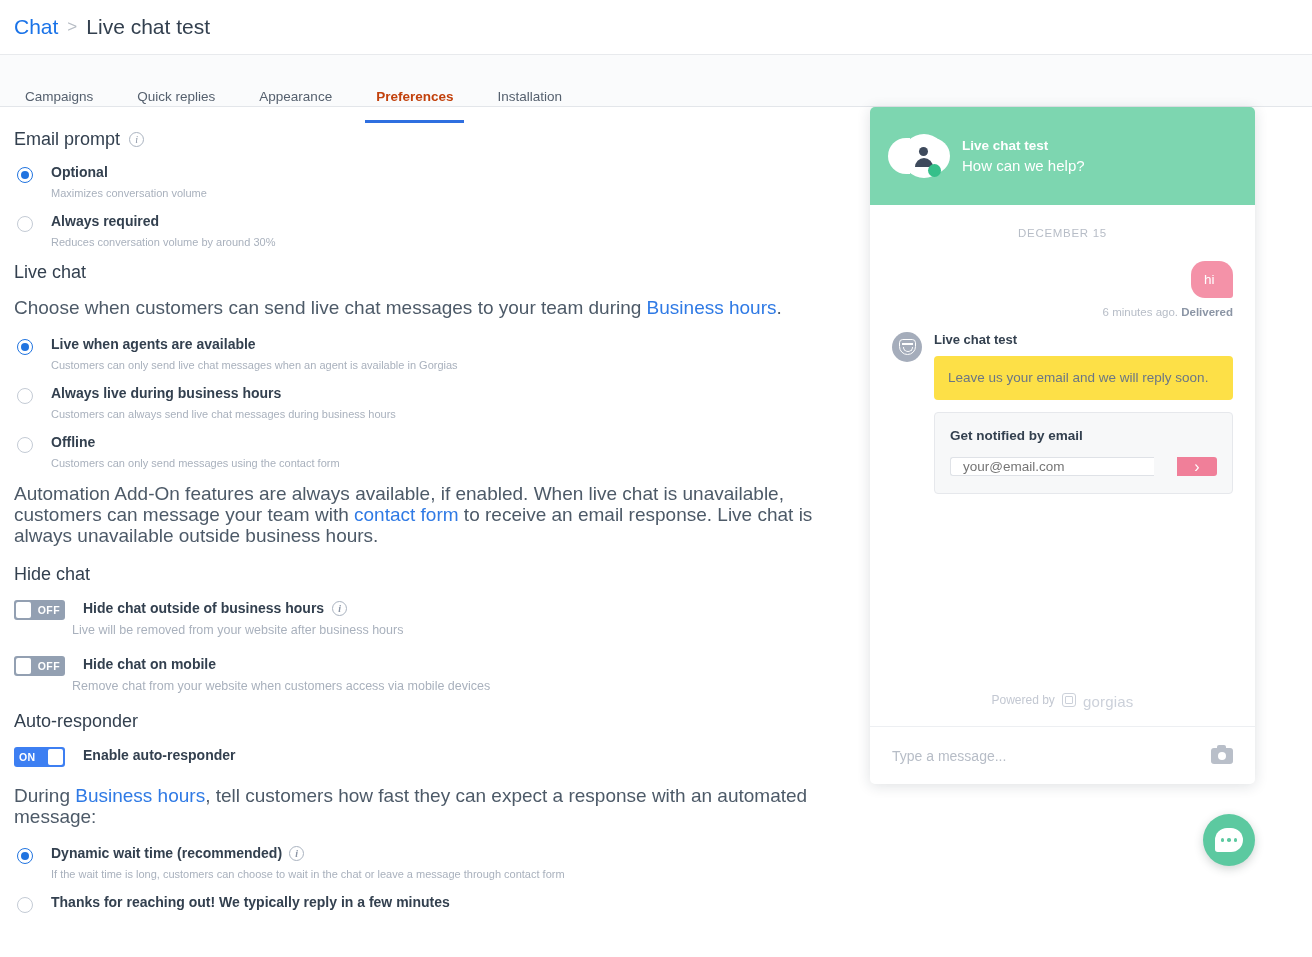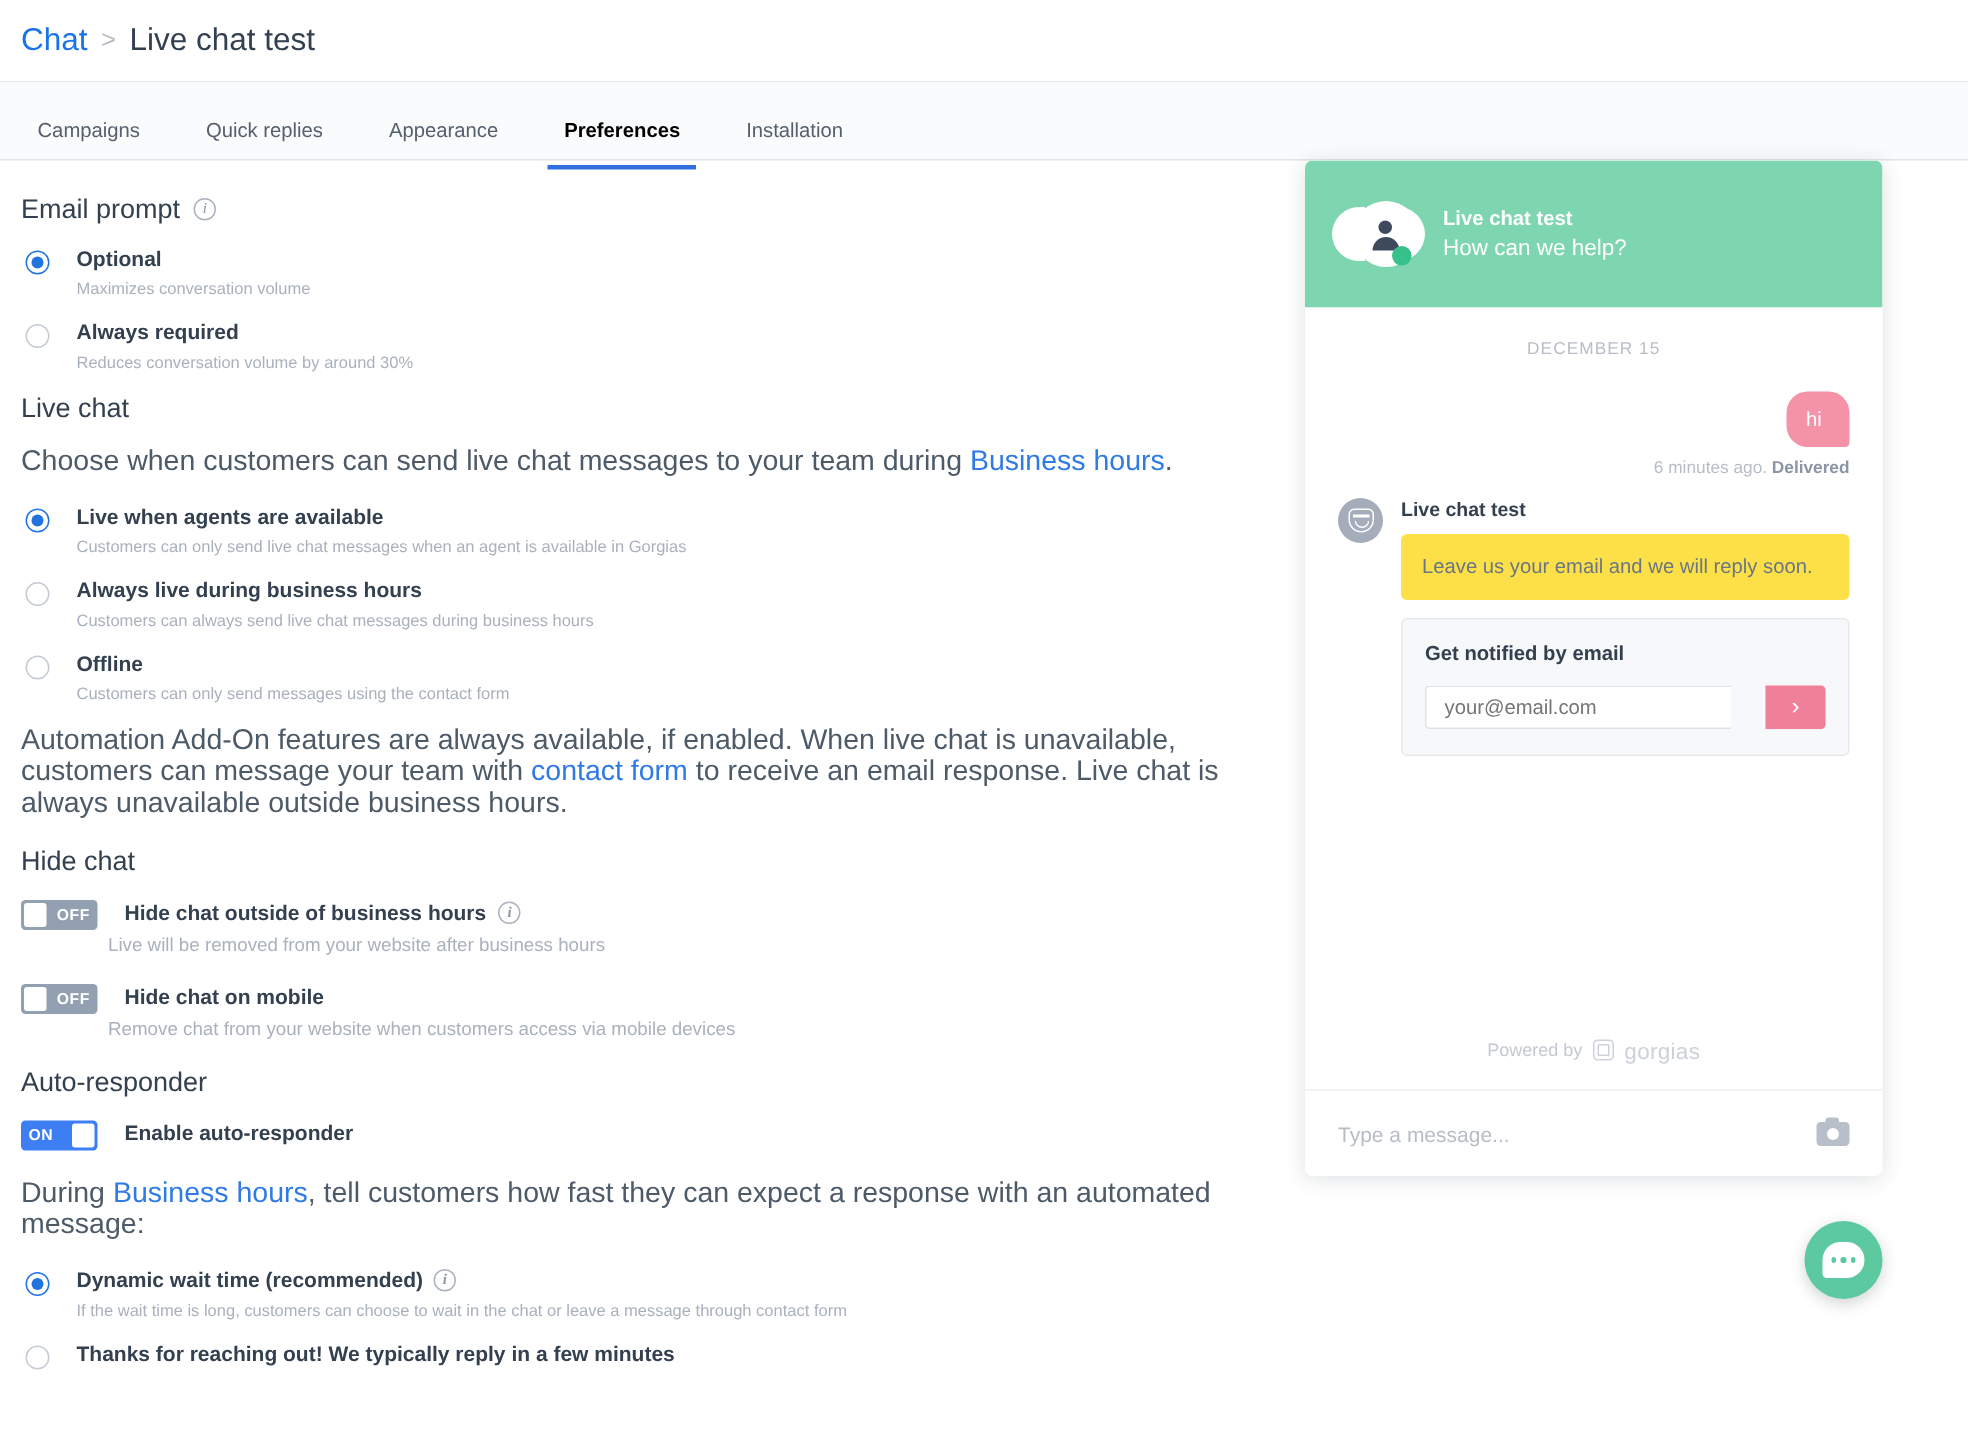--- a/index.html
+++ b/index.html
@@ -33,23 +33,23 @@
     padding: 0 14px;
   }
   .tab {
     display: flex; align-items: center;
     padding: 0 11px;
     margin-right: 22px;
     font-size: 13.5px;
     color: #55606e;
     cursor: pointer;
     border-bottom: 3px solid transparent;
-    position: relative; top: 7px;
-  }
-  .tab.active { color: #000000; border-bottom-color: #2f6fe0; font-weight: 600; }
+    position: relative; top: 17px;
+  }
+  .tab.active { color: #c2410c; border-bottom-color: #2f6fe0; font-weight: 600; }
 
   
   .page { display: flex; height: 850px; }
   .left { width: 870px; padding: 22px 14px 0 14px; }
   .right { width: 442px; position: relative; }
 
   h2.section {
     font-size: 18px; font-weight: 400; color: #33404f;
     margin: 0 0 14px 0;
     display: flex; align-items: center; gap: 9px;
@@ -206,21 +206,21 @@
   .msg-in-bubble {
     background: #fde047; color: #6b7685; font-size: 13.5px; line-height: 20px;
     padding: 12px 14px; border-radius: 4px;
   }
   .email-card {
     margin-top: 12px; background: #f7f8f9;
     border: 1px solid #e6e8ec; border-radius: 4px;
     padding: 15px 15px 17px 15px;
   }
   .email-card-title { font-size: 13.5px; font-weight: 700; color: #33404f; margin-bottom: 14px; }
-  .email-input-row { display: flex; height: 29px; gap: 23px; }
+  .email-input-row { display: flex; height: 19px; gap: 23px; }
   .email-input {
     flex: 1; border: 1px solid #dfe2e7; border-right: none;
     border-radius: 3px 0 0 3px; background: #fff;
     font-size: 13.5px; color: #aab1bc;
     padding: 0 12px; display: flex; align-items: center;
     font-family: "Liberation Sans", sans-serif;
     outline: none;
   }
   .email-send {
     width: 40px; background: #f07f99; color: #fff;

